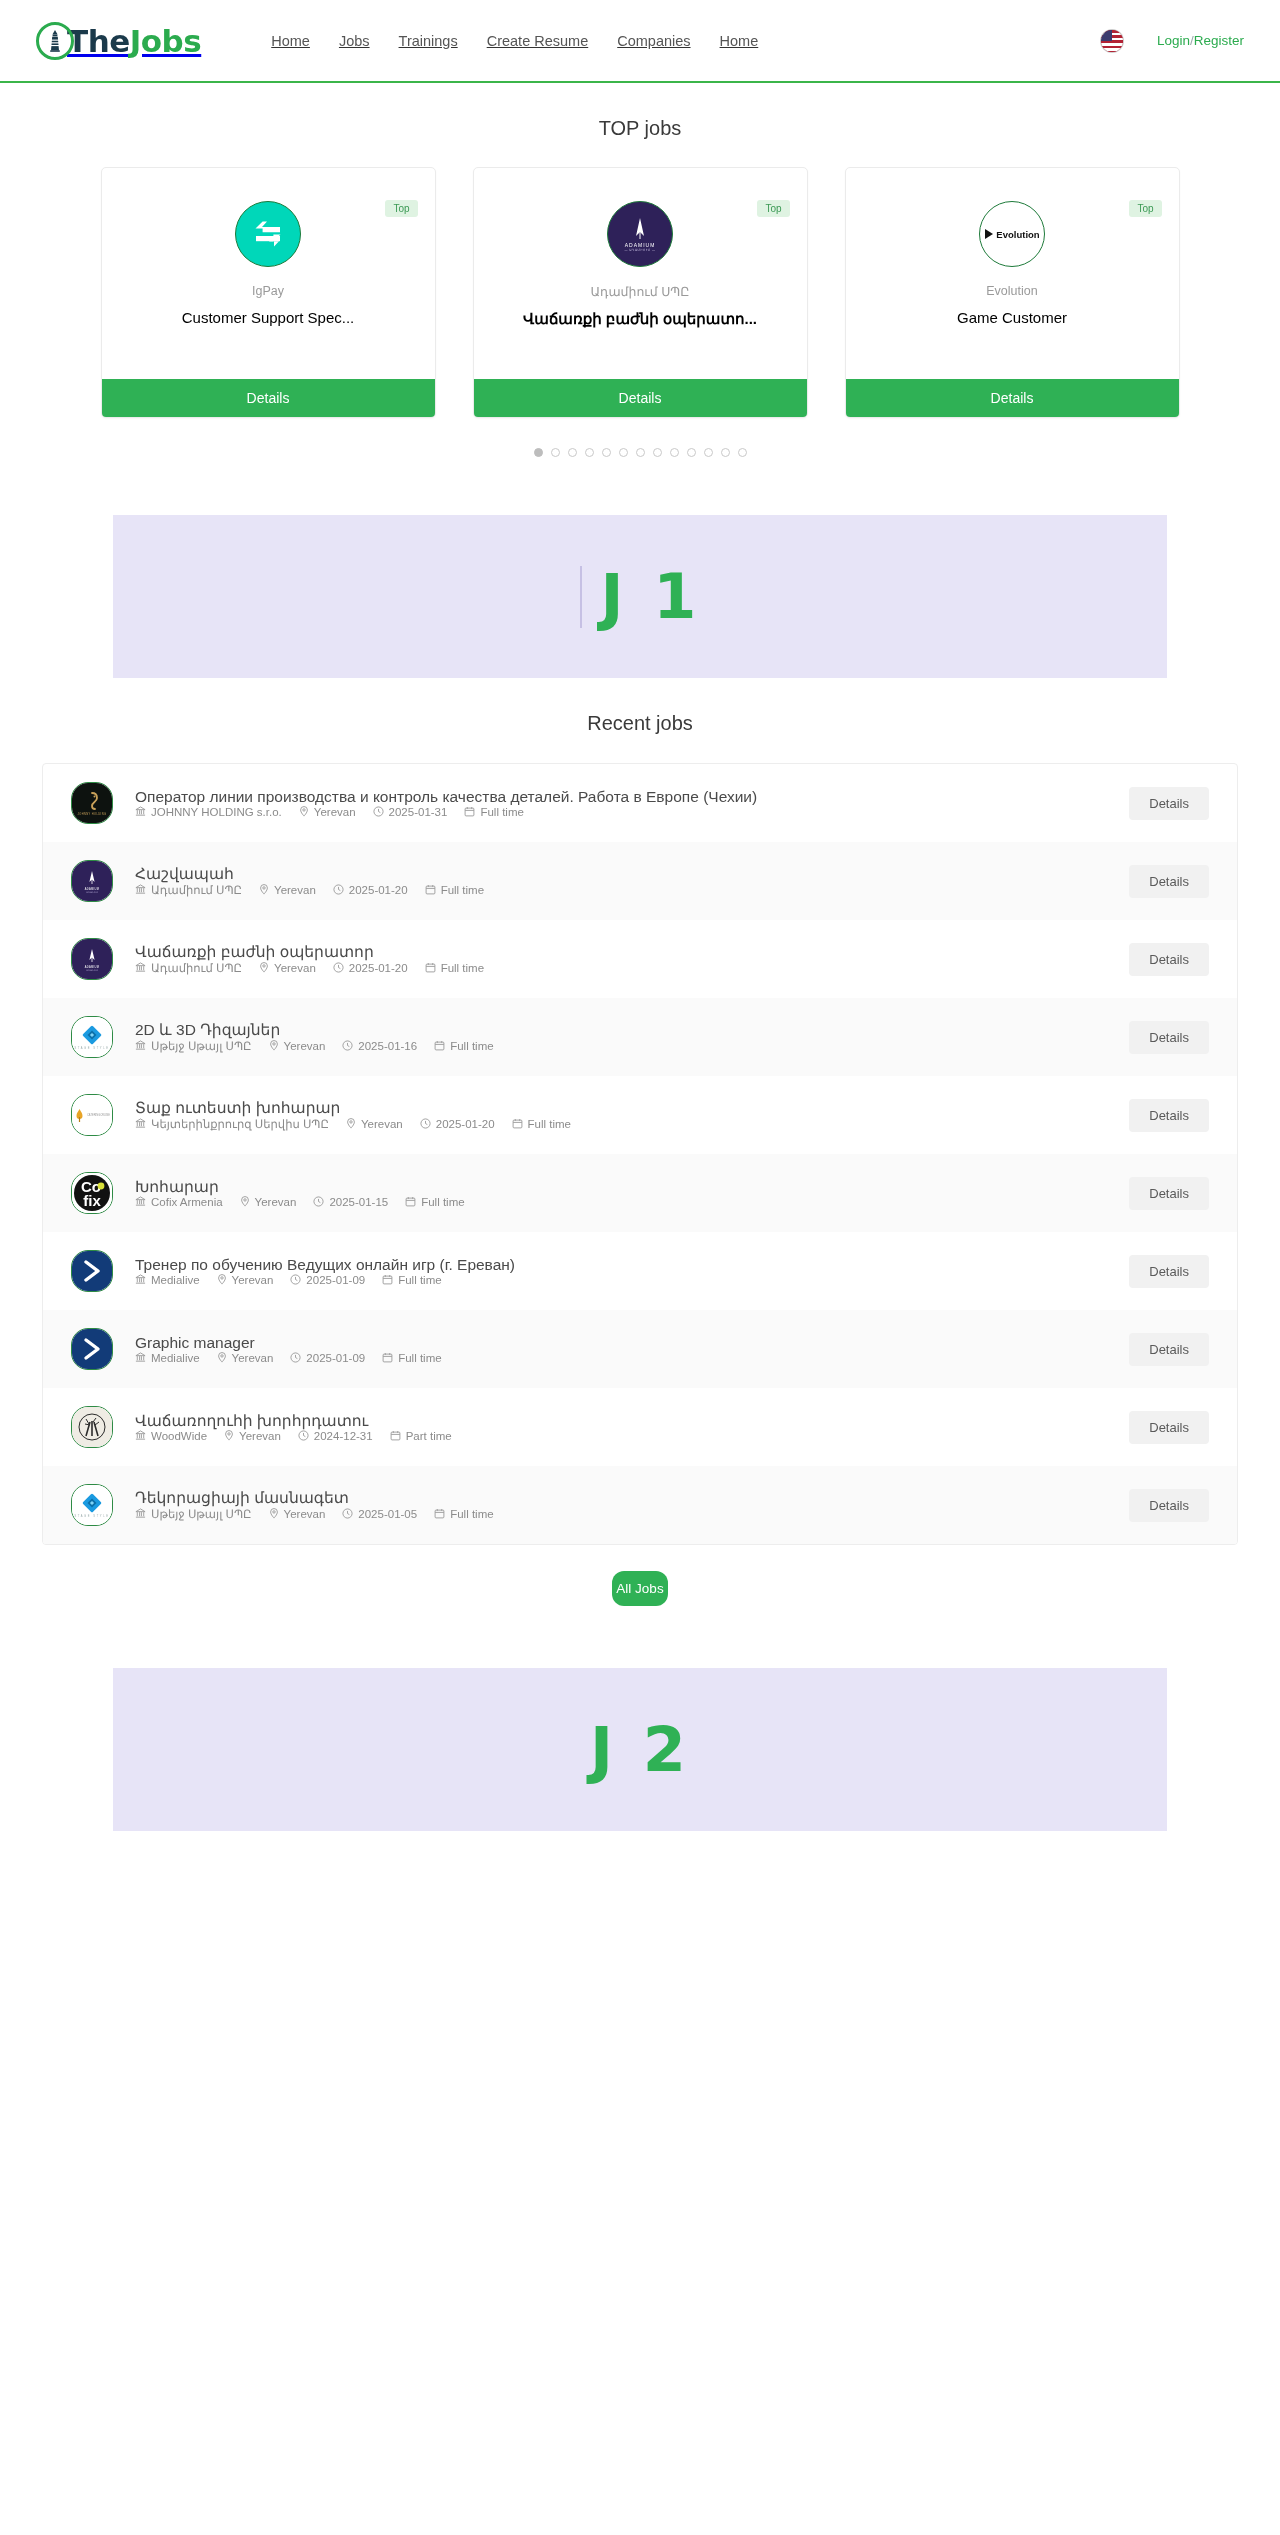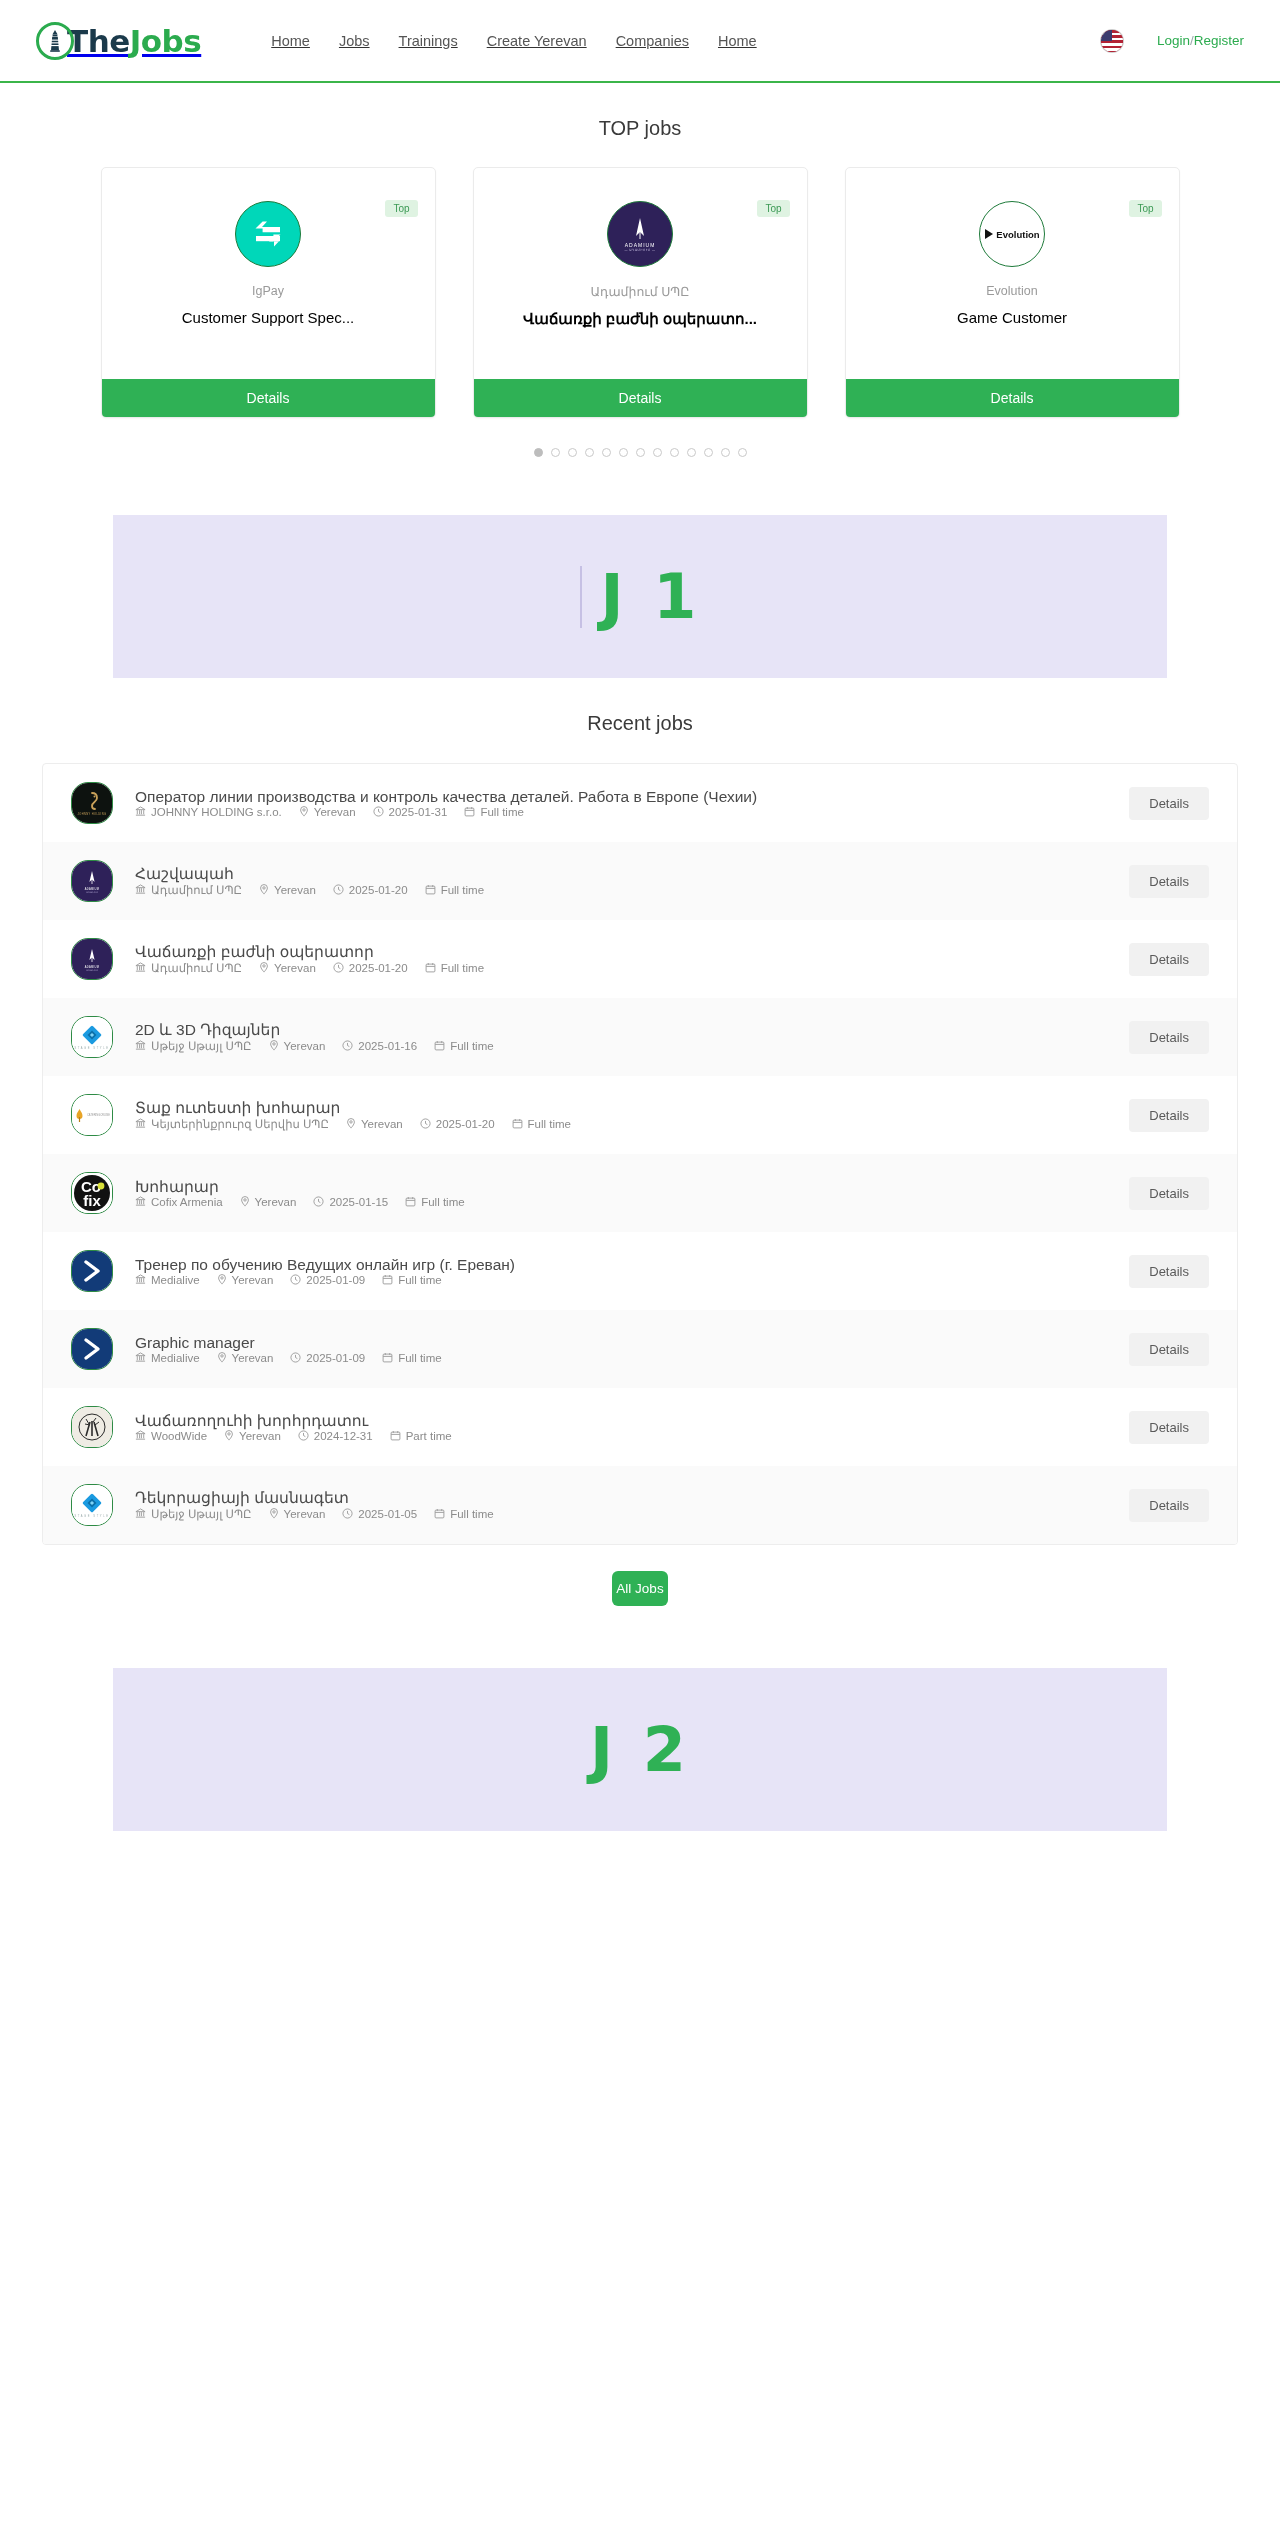--- a/index.html
+++ b/index.html
@@ -242,21 +242,21 @@
     font-family: "Liberation Sans", sans-serif;
   }
 
   .alljobs-wrap { display: flex; justify-content: center; margin-top: 26px; }
   .alljobs-btn {
     background: #2fb155;
     color: #fff;
     border: none;
     font-size: 13.5px;
     padding: 10px 4px;
-    border-radius: 6px;
+    border-radius: 12px;
     cursor: pointer;
     font-family: "Liberation Sans", sans-serif;
   }
 
   
   .glyph-center { display:flex; align-items:center; justify-content:center; width:100%; height:100%; }
 </style>
 </head>
 <body>
 
@@ -275,21 +275,21 @@
     </span>
     <span class="logo-text">
       <span class="logo-the">The</span><span class="logo-jobs">Jobs</span>
     </span>
   </a>
 
   <nav class="nav">
     <a href="#">Home</a>
     <a href="#">Jobs</a>
     <a href="#">Trainings</a>
-    <a href="#">Create Yerevan</a>
+    <a href="#">Create Resume</a>
     <a href="#">Companies</a>
     <a href="#">Home</a>
   </nav>
 
   <div class="header-right">
     <span class="flag">
       <span class="stripes"></span>
       <span class="canton"></span>
     </span>
     <span class="auth">

